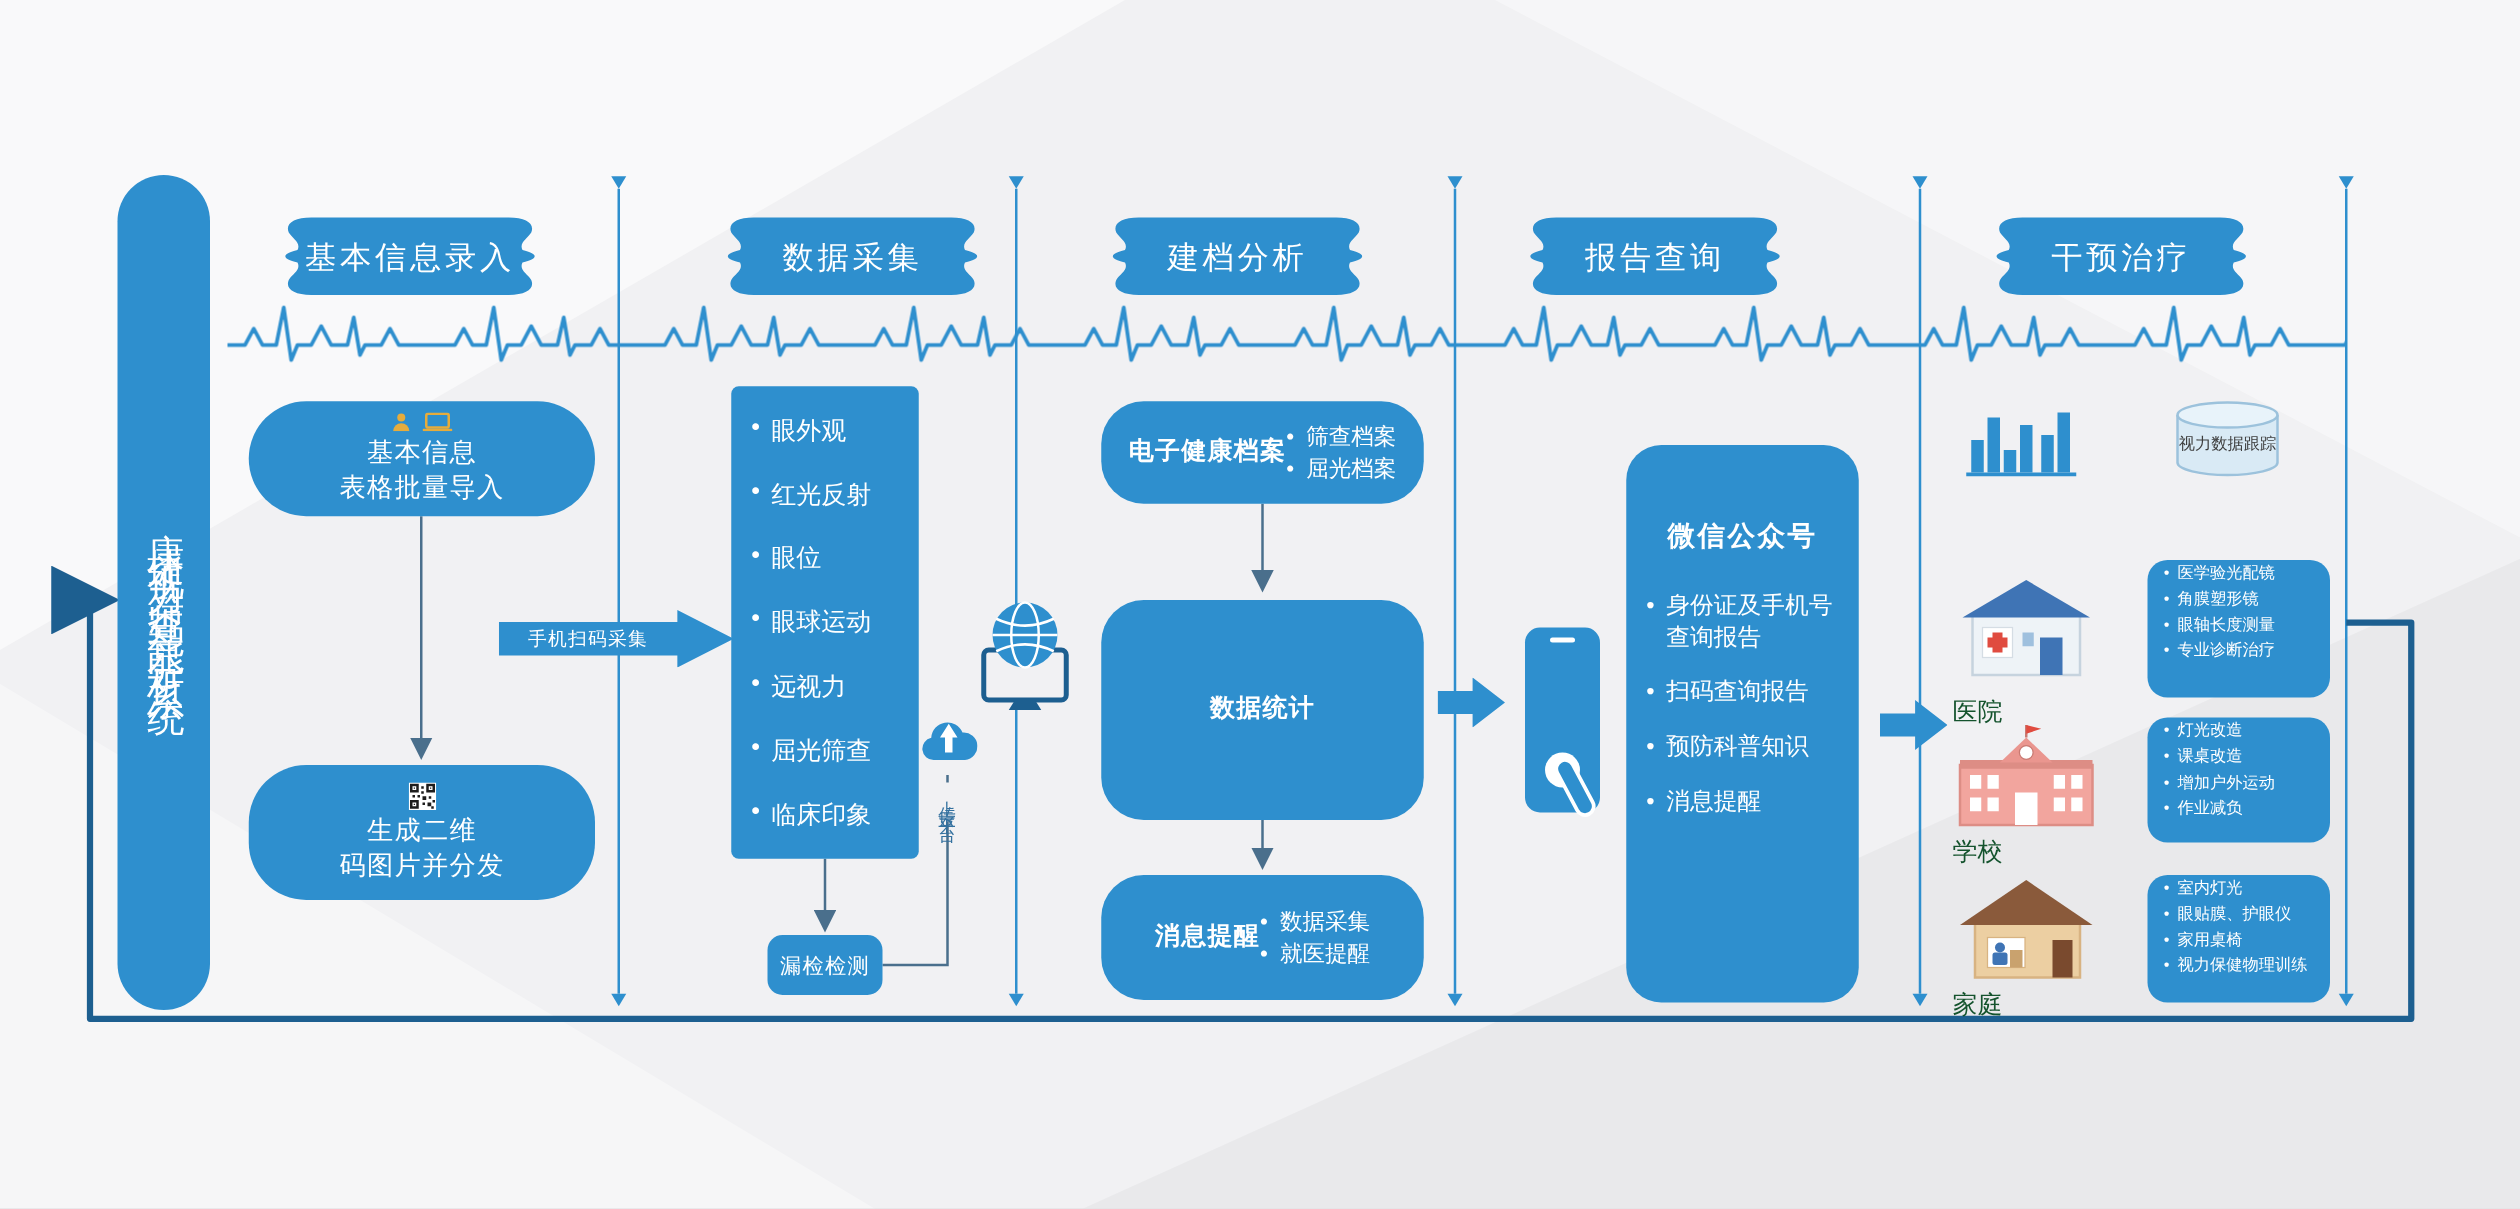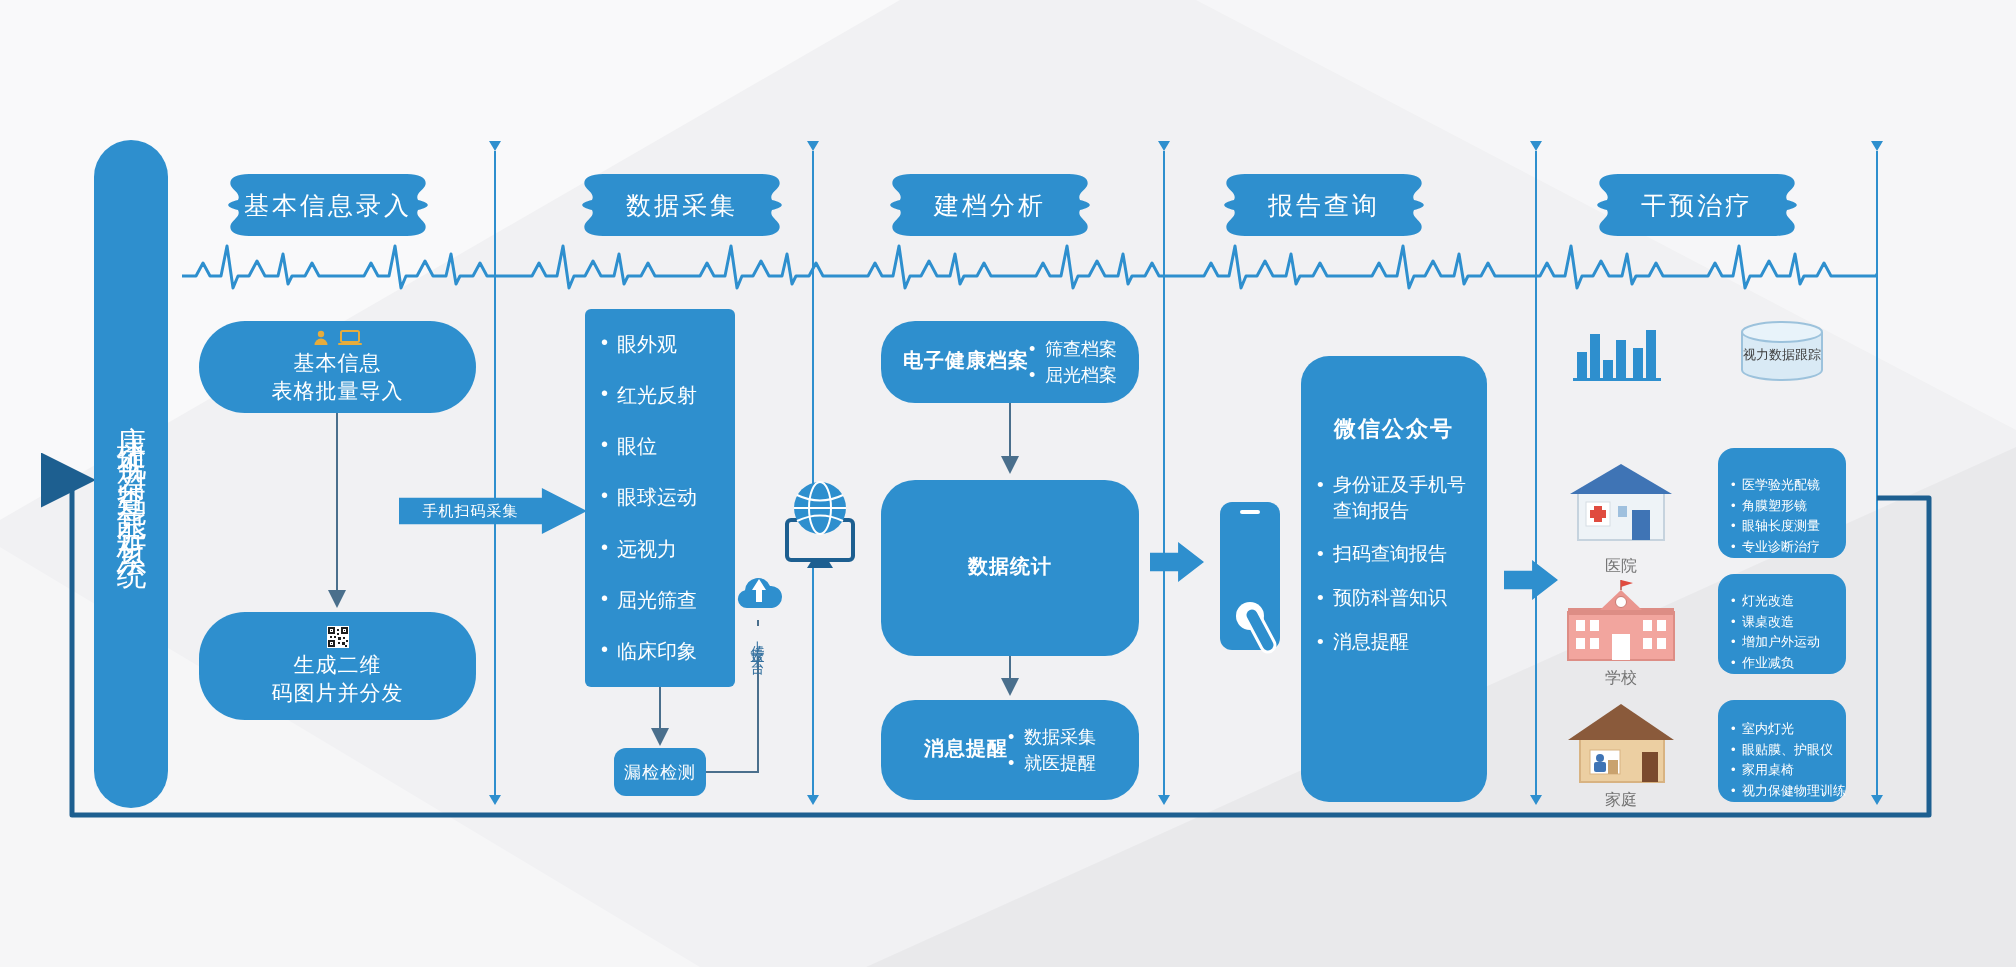--- a/index.html
+++ b/index.html
@@ -70,25 +70,25 @@
   .block-arrow {
     position:absolute; width:54px; height:40px; background:#2e8fce; z-index:3;
     clip-path:polygon(0 27%,52% 27%,52% 0,100% 50%,52% 100%,52% 73%,0 73%);
   }
 
   .wechat { left:1301px; top:356px; width:186px; height:446px; border-radius:28px; padding-top:58px; }
   .wechat-title { text-align:center; font-size:22px; font-weight:bold; letter-spacing:2px; margin-bottom:28px; }
   .wlist { margin:0 12px 0 16px; font-size:19px; }
   .wlist li { margin-bottom:18px; line-height:1.35; }
 
-  .mini-box { left:1718px; width:128px; border-radius:16px; display:flex; align-items:flex-end; }
+  .mini-box { left:1718px; width:146px; border-radius:16px; display:flex; align-items:flex-start; }
   .mini-box ul { font-size:13px; line-height:1.6; margin-left:13px; }
   .mini-box .blist li { padding-left:11px; }
 
-  .icon-label { position:absolute; left:1562px; width:118px; text-align:center; font-size:16px; color:#737373; z-index:2; }
+  .icon-label { position:absolute; left:1562px; width:118px; text-align:left; font-size:20px; color:#14532d; z-index:2; }
   .cyl-label { position:absolute; left:1733px; top:346px; width:98px; text-align:center; font-size:13px; color:#3c3c3c; z-index:3; }
 </style>
 </head>
 <body>
 
 <div class="canvas">
 
   <div class="deco deco1"></div>
   <div class="deco deco2"></div>
   <div class="deco deco3"></div>

